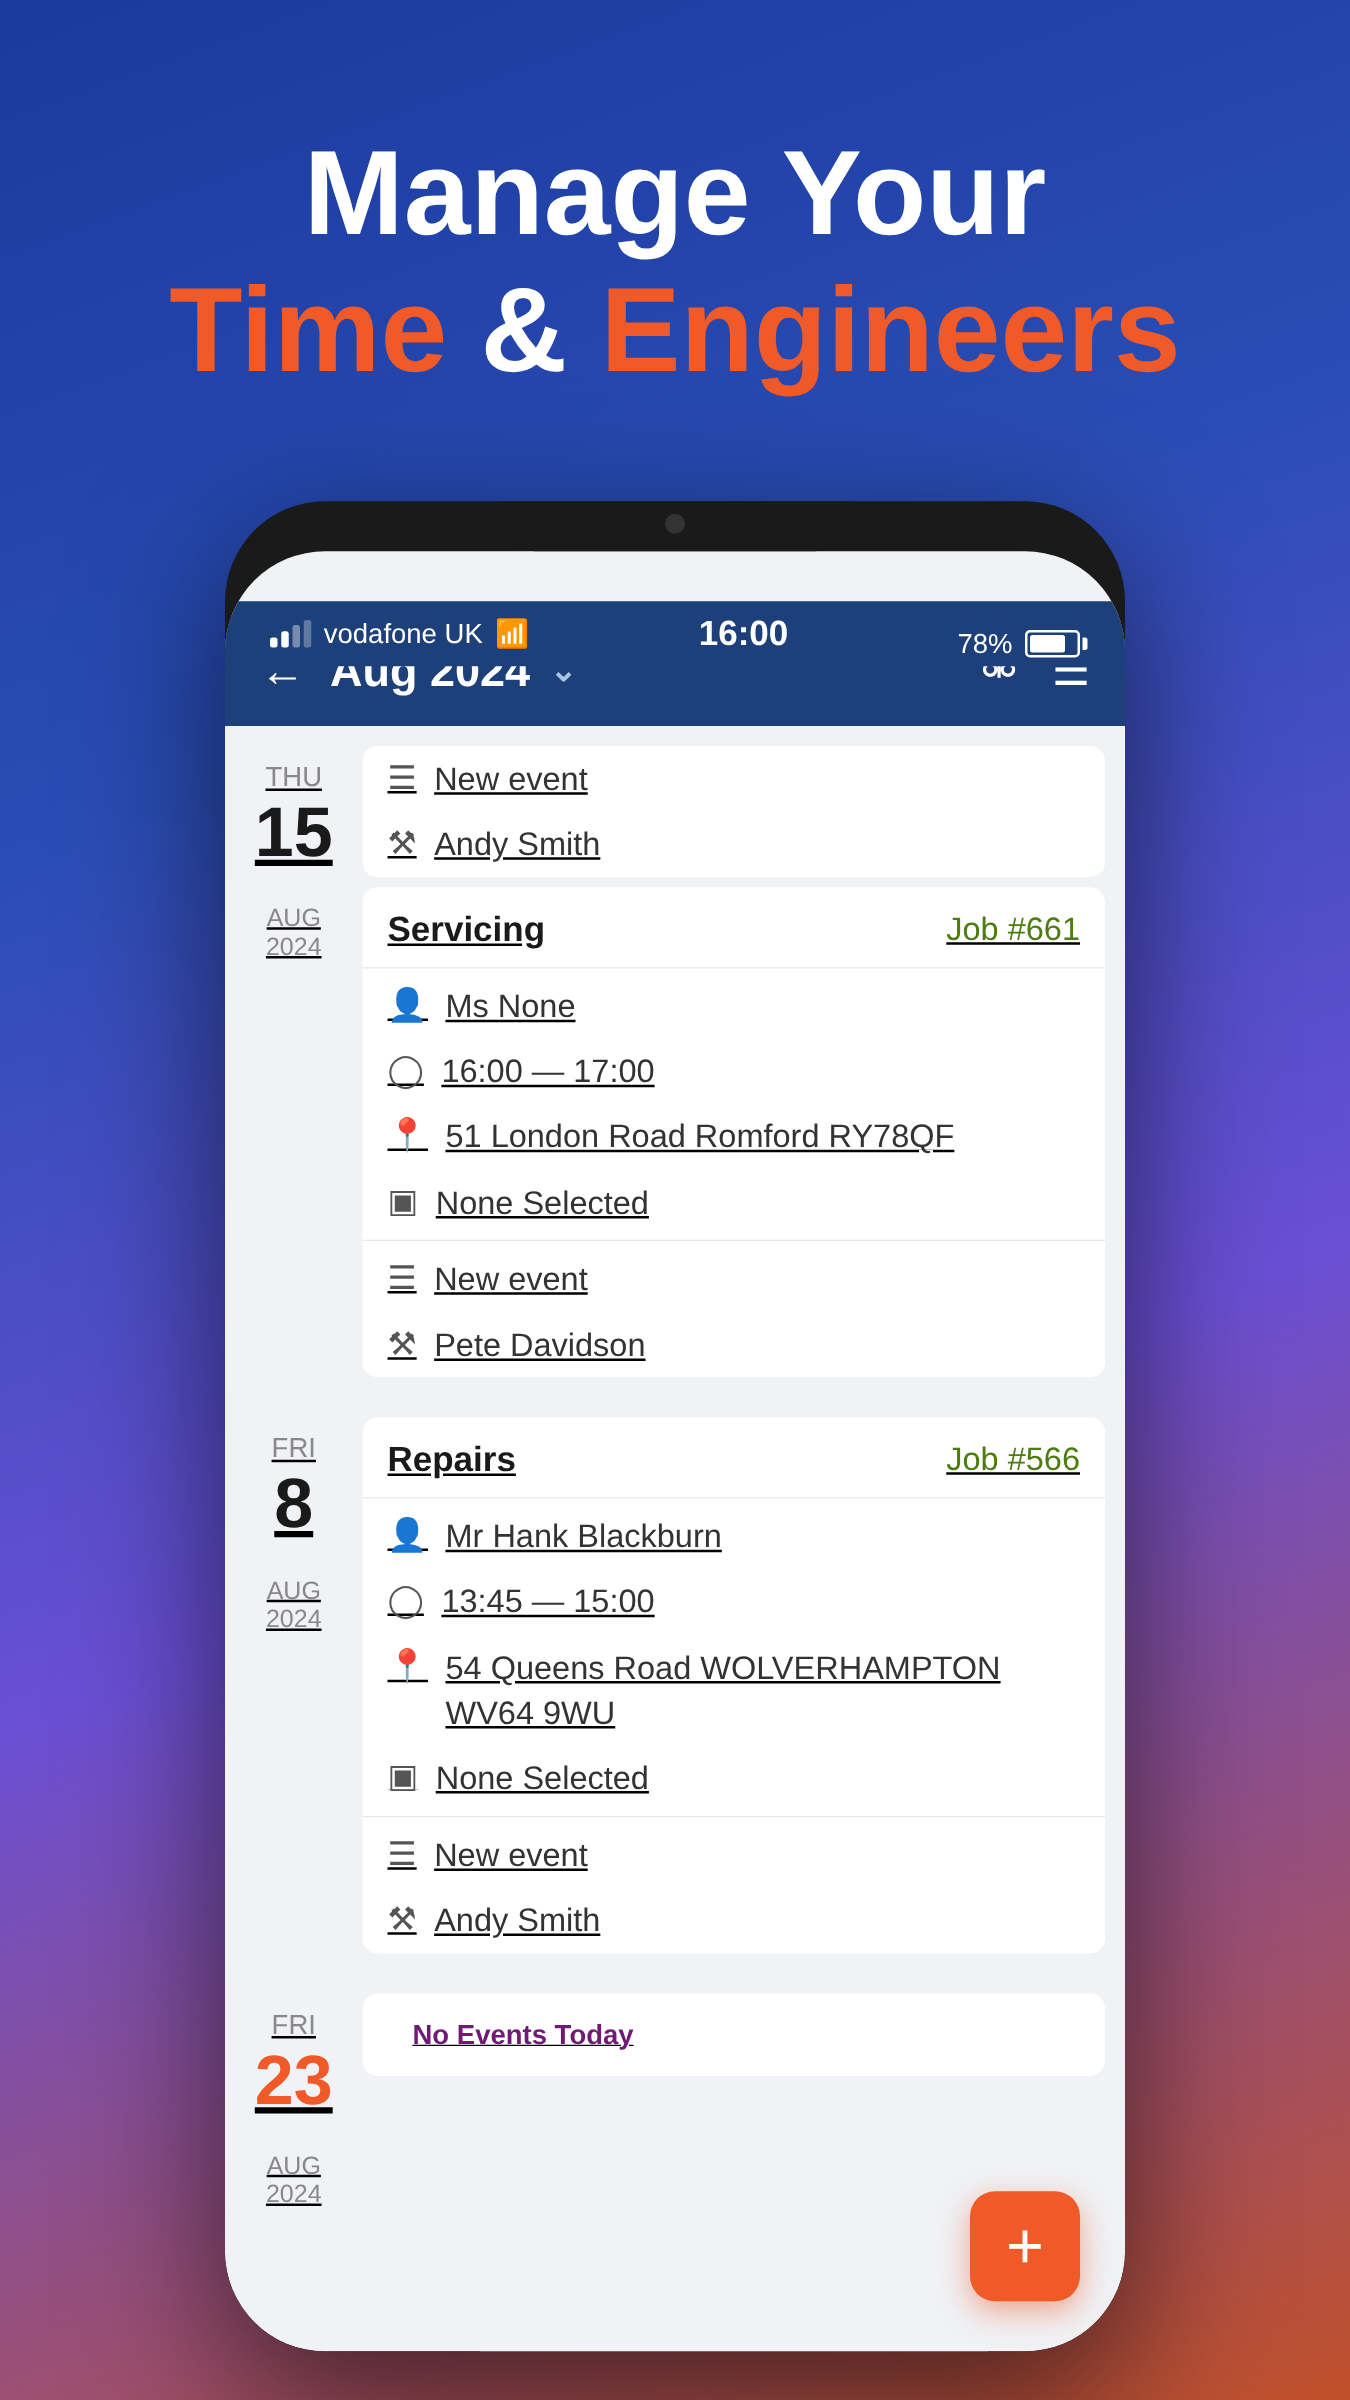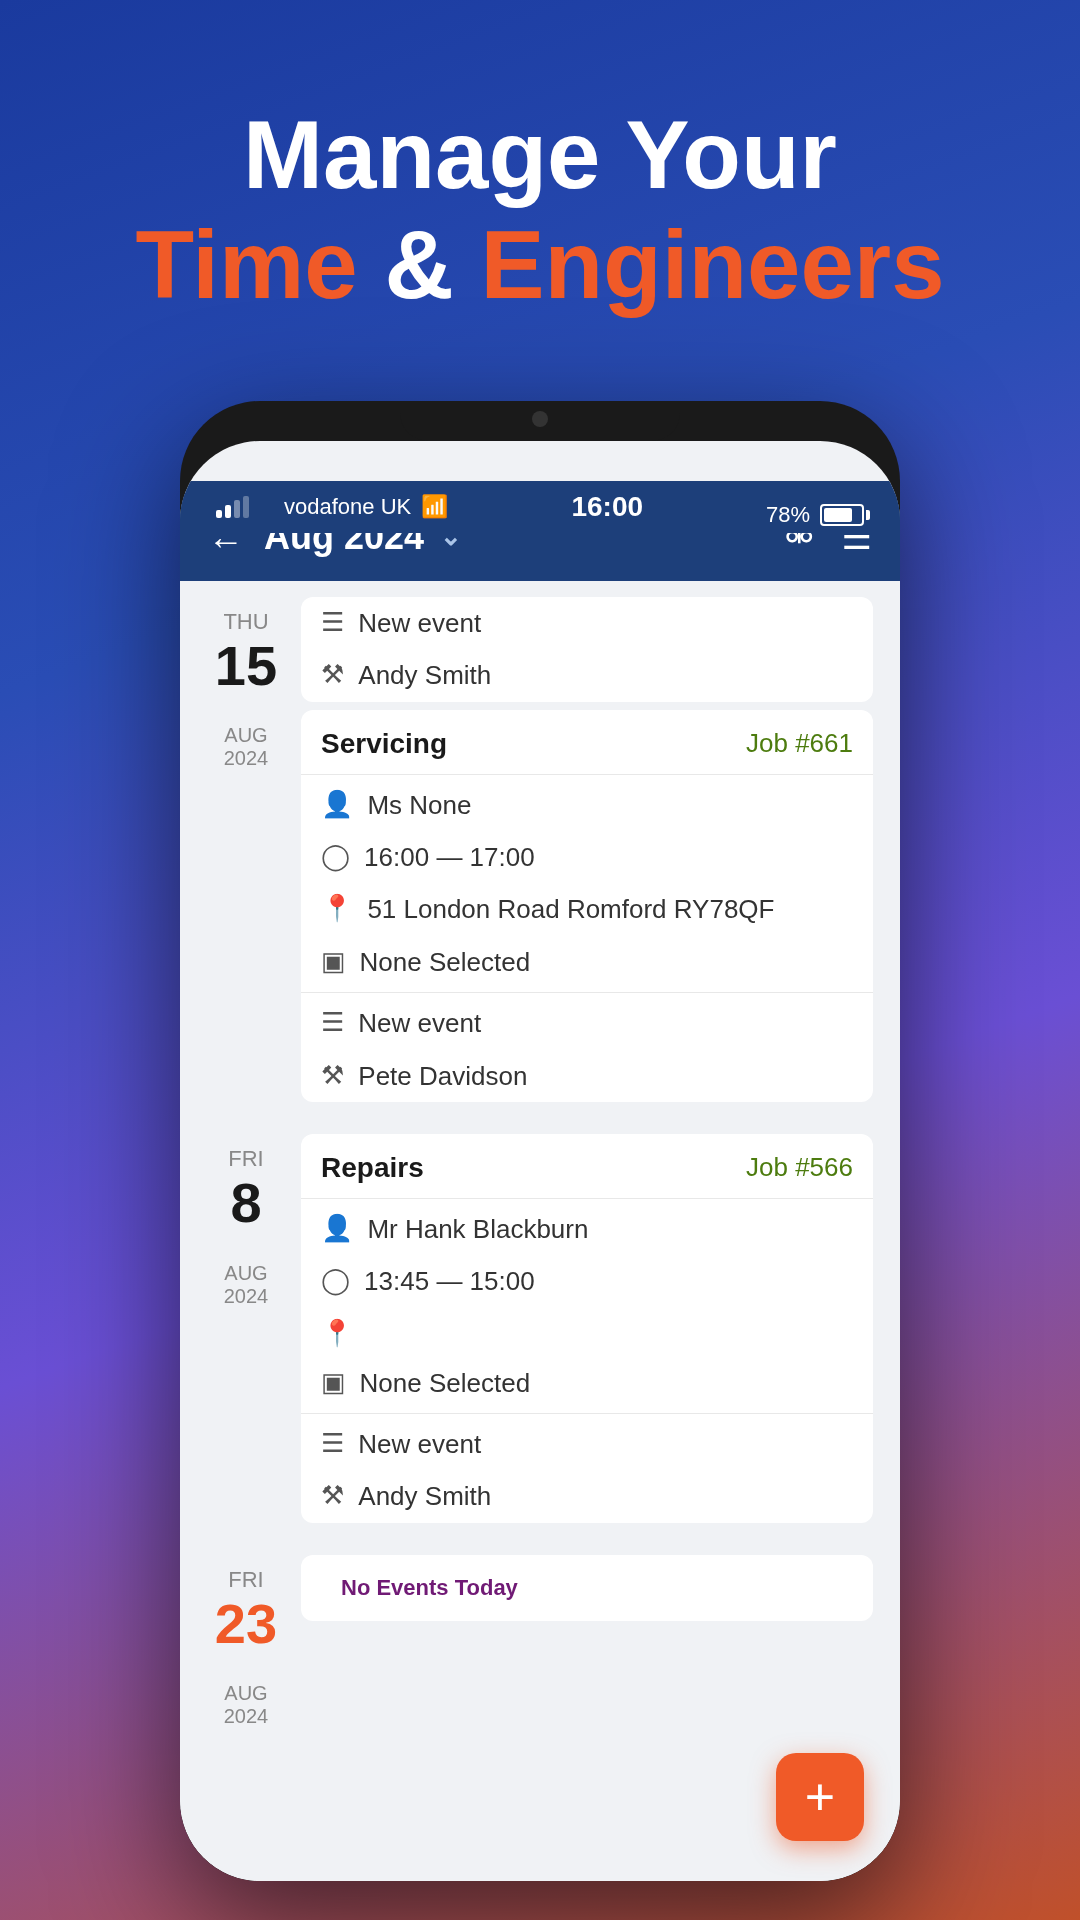--- a/index.html
+++ b/index.html
@@ -226,21 +226,22 @@
     
     .scroll-area {
       overflow-y: auto;
       height: calc(100% - 140px);
       background: #f0f2f5;
     }
 
     
     .day-section {
       display: flex;
-      padding: 16px 11px;
+      padding: 16px 0;
+      text-decoration: underline;
     }
 
     .date-col {
       width: 110px;
       flex-shrink: 0;
       display: flex;
       flex-direction: column;
       align-items: center;
       padding-top: 12px;
     }
@@ -386,21 +387,21 @@
   <div class="phone-screen">
 
     <div class="status-bar">
       <div class="status-left">
         <div class="signal-bars">
           <div class="signal-bar" style="height:8px;"></div>
           <div class="signal-bar" style="height:13px;"></div>
           <div class="signal-bar" style="height:18px; background:rgba(255,255,255,0.4);"></div>
           <div class="signal-bar" style="height:22px; background:rgba(255,255,255,0.3);"></div>
         </div>
-        <span style="font-size:22px;margin-left:25px;">vodafone UK</span>
+        <span style="font-size:22px;">vodafone UK</span>
         <span class="wifi-icon">📶</span>
       </div>
       <div class="status-center">16:00</div>
       <div class="status-right">
         <span style="font-size:22px;">78%</span>
         <div class="battery-container">
           <div class="battery-icon">
             <div class="battery-fill"></div>
           </div>
         </div>
@@ -493,20 +494,21 @@
             <div class="event-detail-row">
               <span class="detail-icon">👤</span>
               <span class="detail-text">Mr Hank Blackburn</span>
             </div>
             <div class="event-detail-row">
               <span class="detail-icon">◯</span>
               <span class="detail-text">13:45 — 15:00</span>
             </div>
             <div class="event-detail-row">
               <span class="detail-icon">📍</span>
+              <span class="detail-text">54 Queens Road WOLVERHAMPTON WV64 9WU</span>
             </div>
             <div class="event-detail-row">
               <span class="detail-icon">▣</span>
               <span class="detail-text">None Selected</span>
             </div>
             <div class="divider"></div>
             <div class="event-detail-row">
               <span class="detail-icon">☰</span>
               <span class="detail-text">New event</span>
             </div>

